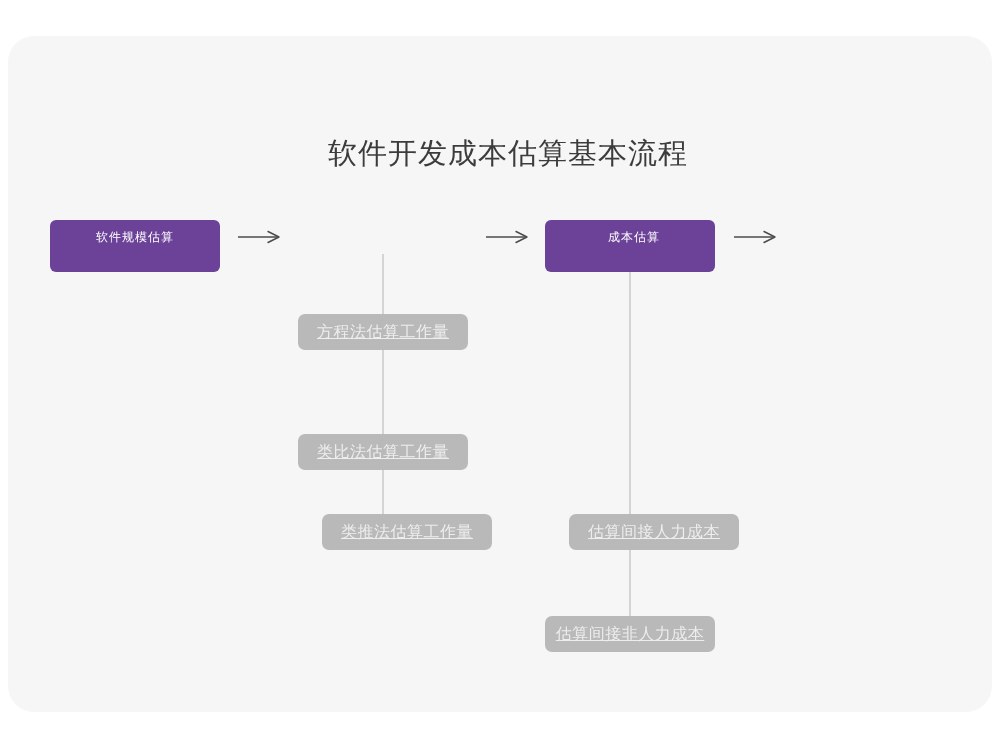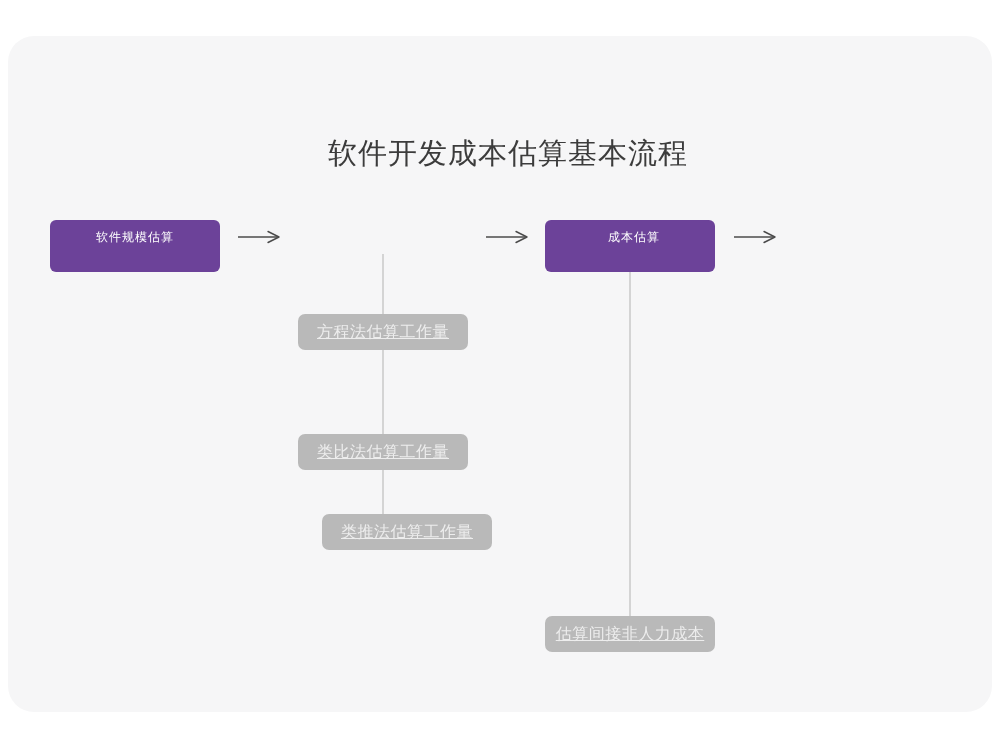--- a/index.html
+++ b/index.html
@@ -112,15 +112,16 @@
   </svg>
   <svg class="flow-arrow arrow-3" viewBox="0 0 44 14">
     <line x1="1" y1="7" x2="41" y2="7" stroke="var(--arrow_gray)" stroke-width="1.4"></line>
     <path d="M31 1.5 L42 7 L31 12.5" fill="none" stroke="var(--arrow_gray)" stroke-width="1.4" stroke-linejoin="round" stroke-linecap="round"></path>
   </svg>
 
   <div class="sub-box col-work row-1">方程法估算工作量</div>
   <div class="sub-box col-work row-2">类比法估算工作量</div>
   <div class="sub-box col-work row-3">类推法估算工作量</div>
 
+  <div class="sub-box col-cost row-3">估算间接人力成本</div>
   <div class="sub-box col-cost row-4">估算间接非人力成本</div>
 
 </div>
 
 </body></html>

